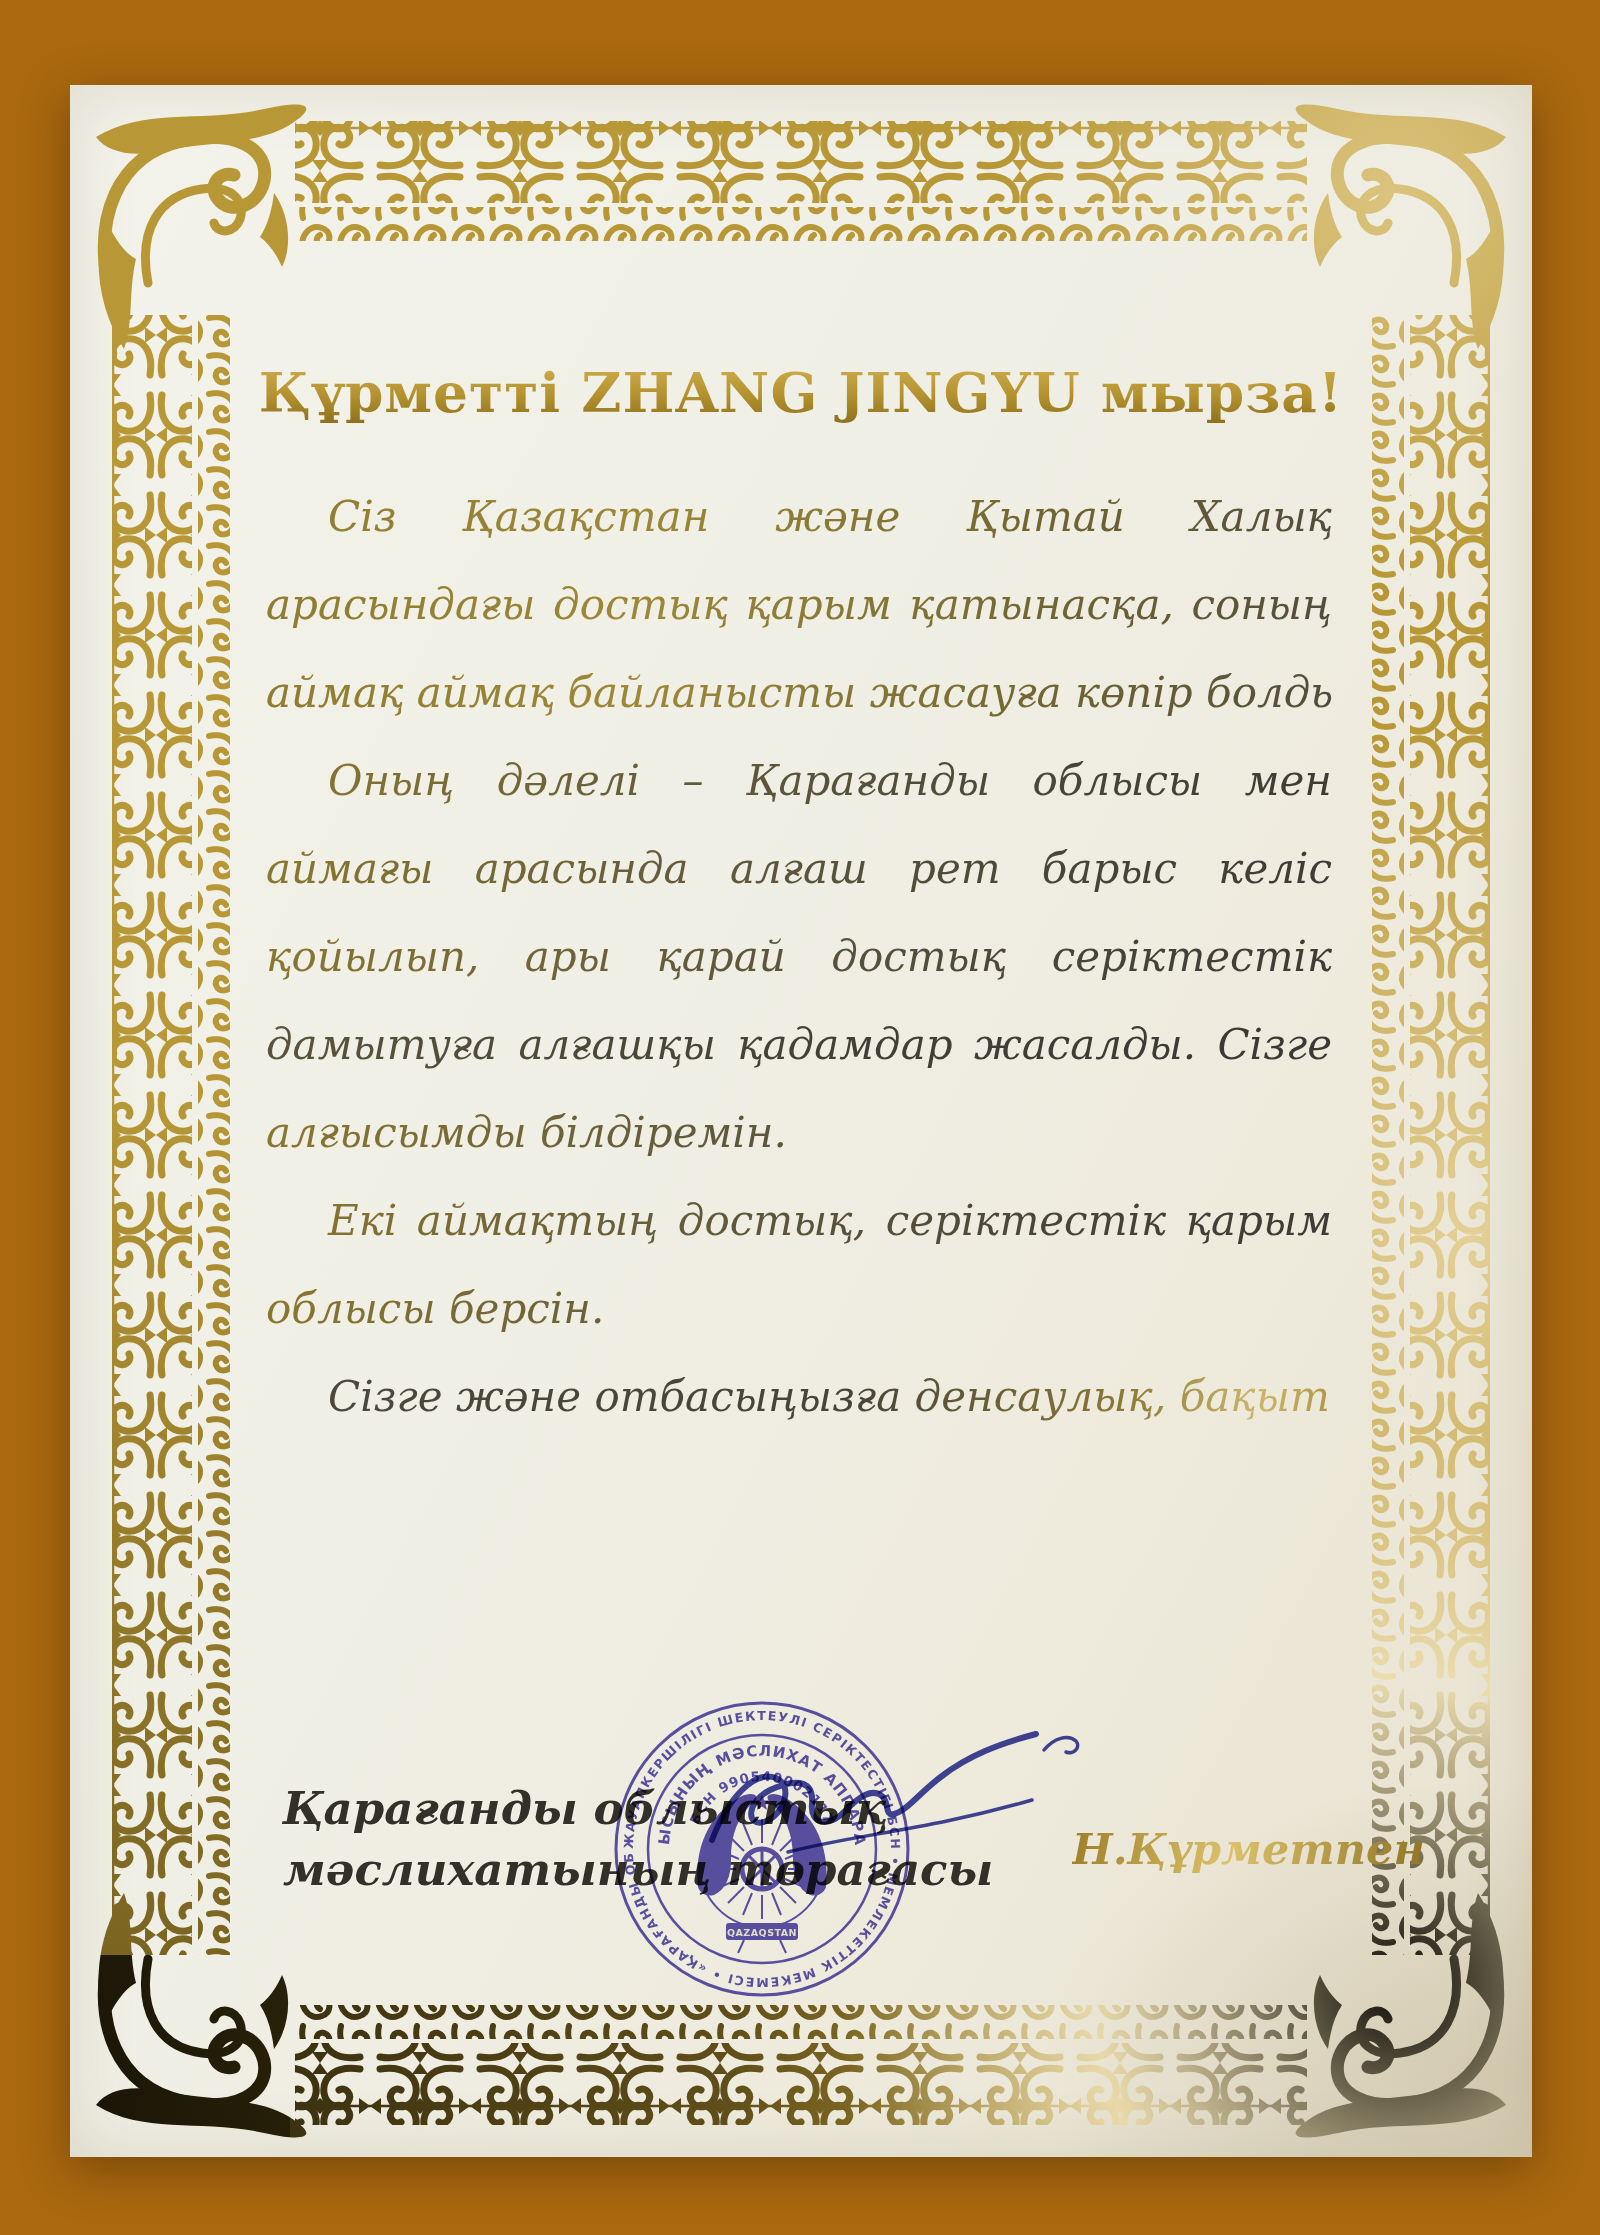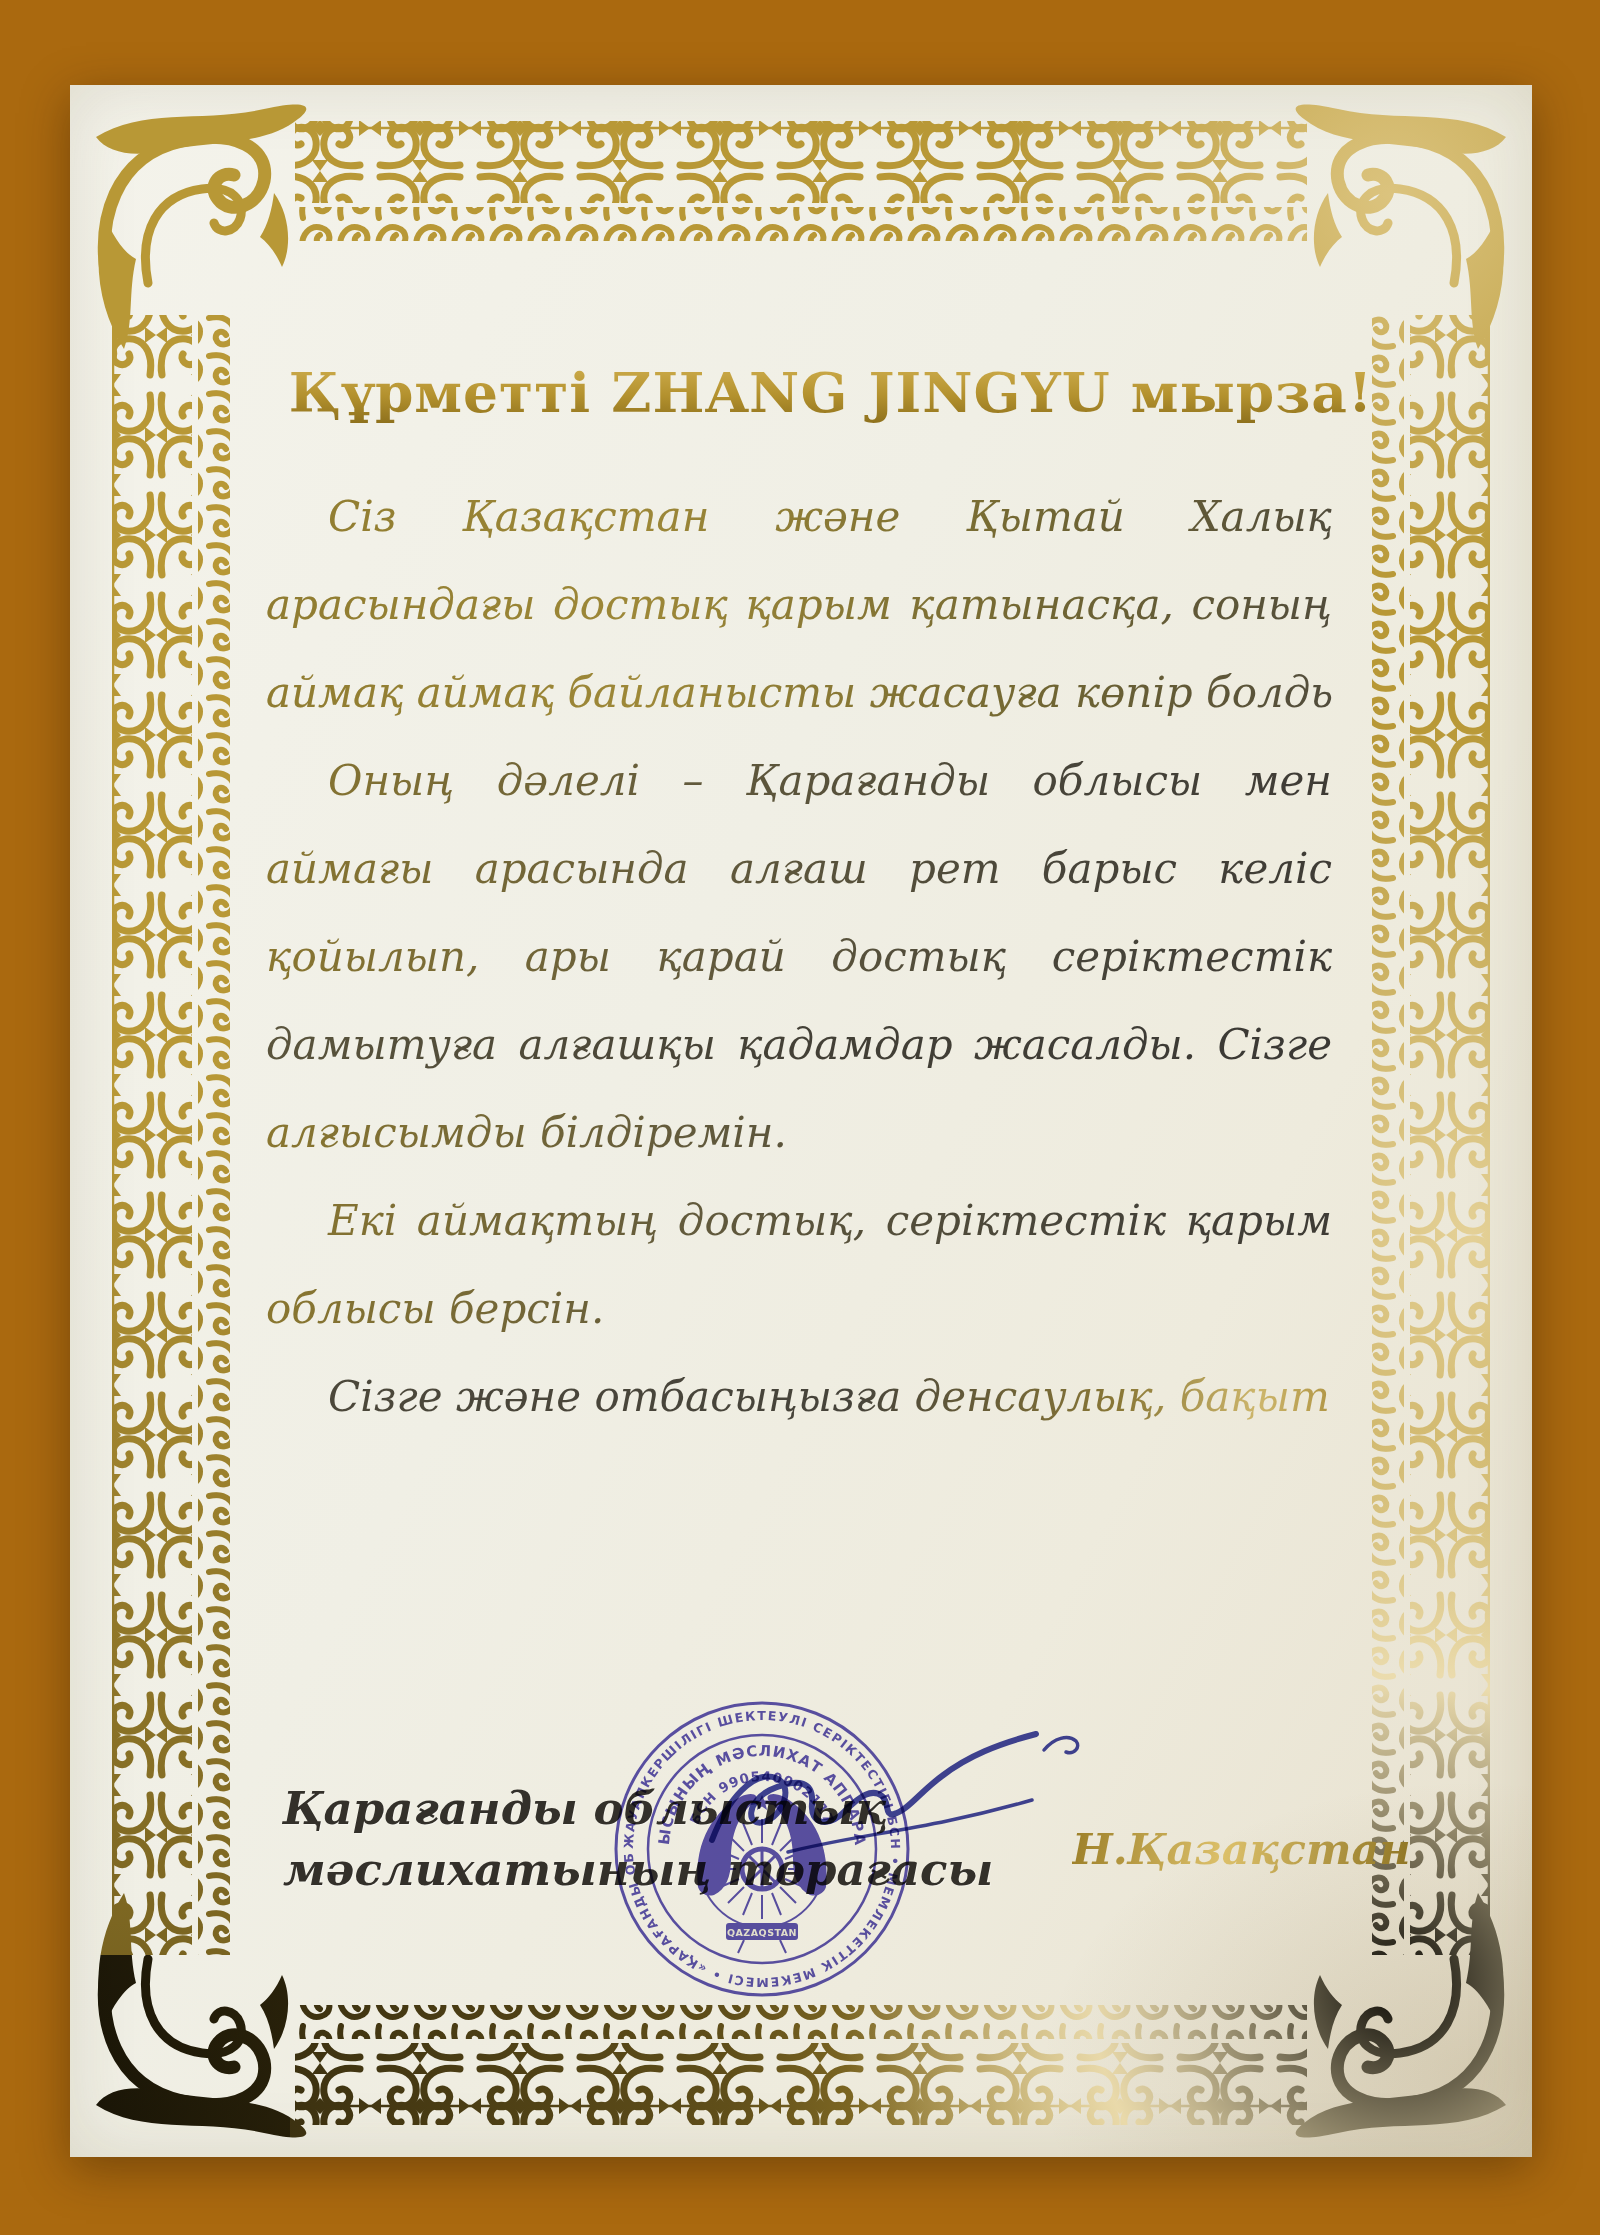--- a/index.html
+++ b/index.html
@@ -14,21 +14,21 @@
       radial-gradient(620px 420px at 96% 96%, rgba(120,95,40,0.18), rgba(120,95,40,0) 70%),
       linear-gradient(118deg,#f4f3eb 0%,#f0efe5 42%,#eeebdd 70%,#e7e0cd 100%);
     box-shadow: inset 0 0 70px rgba(95,75,25,.14), 0 12px 45px rgba(40,20,0,.4);
   }
   .frame-svg{position:absolute;left:0;top:0;width:1462px;height:2072px;}
   .title{
     position:absolute;left:70px;top:360px;width:1462px;text-align:center;
     font-size:55px;font-weight:bold;letter-spacing:1px;
     background:linear-gradient(180deg,#cfae4e 5%,#b3912e 55%,#8c6f1c 100%);
     -webkit-background-clip:text;background-clip:text;
-    color:#ab8a28;margin-left:30px;-webkit-text-fill-color:transparent;
+    color:#ab8a28;-webkit-text-fill-color:transparent;
   }
   .body-text{position:absolute;left:266px;top:473px;width:1066px;}
   .bline{
     height:88px;line-height:88px;font-size:42px;font-style:italic;
     white-space:nowrap;
     -webkit-background-clip:text;background-clip:text;
     color:#5f5840;-webkit-text-fill-color:transparent;
   }
   .just{white-space:normal;text-align:justify;text-align-last:justify;}
   .ind{padding-left:62px;}
@@ -158,21 +158,21 @@
     <div class="bline tone-mix">алғысымды білдіремін.</div>
     <div class="bline just ind tone-mix">Екі аймақтың достық, серіктестік қарым қатынасы</div>
     <div class="bline tone-mix">облысы берсін.</div>
     <div class="bline ind tone-darkgold">Сізге және отбасыңызға денсаулық, бақыт тілеймін!</div>
   </div>
 
   <div class="closing signer-title">
     <div>Қарағанды облыстық</div>
     <div>мәслихатының төрағасы</div>
   </div>
-  <div class="signer-name">Н.Қазақстан</div>
+  <div class="signer-name">Н.Құрметпен</div>
 
   <svg class="stamp" viewBox="0 0 300 300" aria-hidden="true">
     <g fill="none" stroke="#4c41ad">
       <circle cx="150" cy="150" r="146" stroke-width="3"></circle>
       <circle cx="150" cy="150" r="114" stroke-width="2.5"></circle>
     </g>
     <defs>
       <path id="ringPath" d="M150,150 m-129,0 a129,129 0 1 1 258,0 a129,129 0 1 1 -258,0"></path>
       <path id="innerArc" d="M150,150 m-93,0 a93,93 0 1 1 186,0"></path>
       <path id="binArc" d="M150,150 m-68,0 a68,68 0 1 1 136,0"></path>

